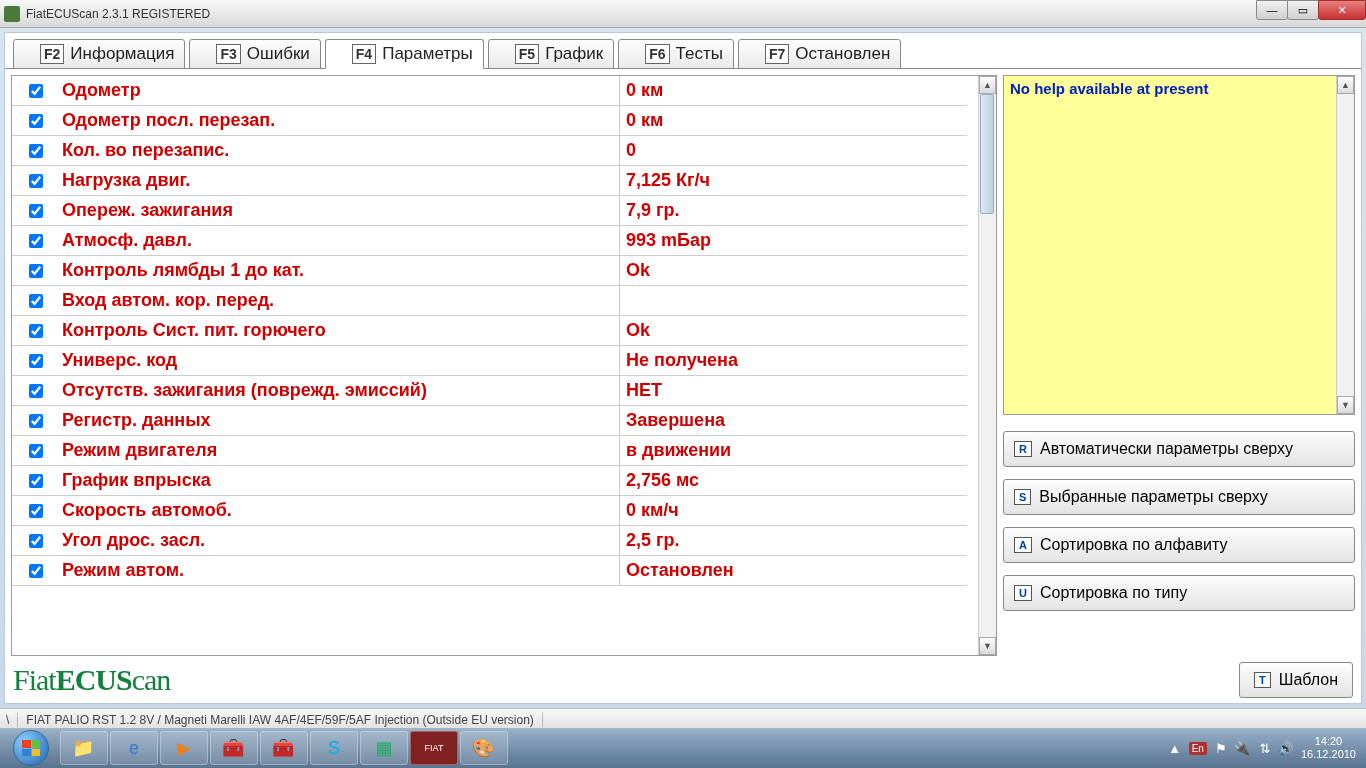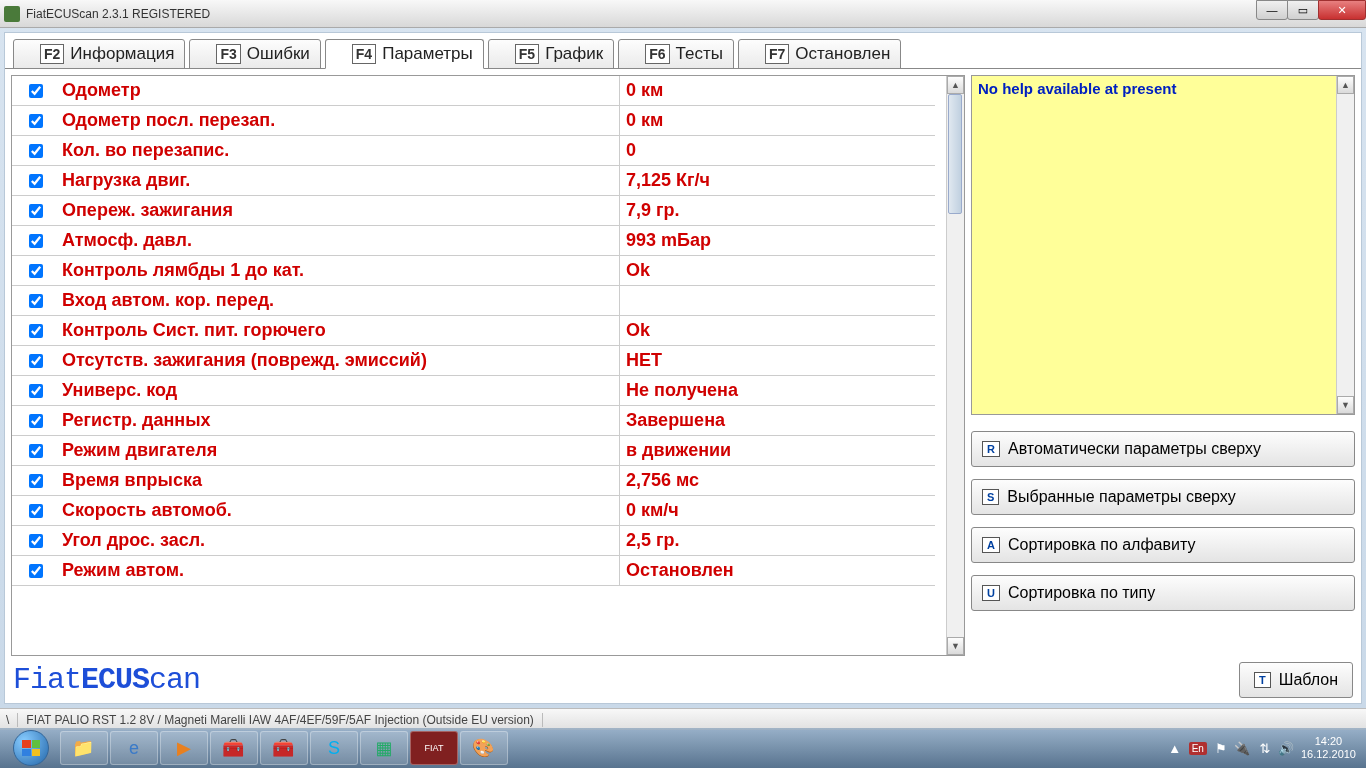--- a/index.html
+++ b/index.html
@@ -171,21 +171,21 @@
   width: 14px;
   height: 120px;
   background: linear-gradient(to right, #e0e8f0, #c0d0e0);
   border: 1px solid #99aacc;
   border-radius: 2px;
 }
 .scroll-arrow.down { position: absolute; bottom: 0; width: 100%; }
 
 
 .right-panel {
-  width: 384px;
+  width: 352px;
   display: flex;
   flex-direction: column;
   gap: 8px;
 }
 .help-box {
   border: 1px solid #999;
   background: #ffff99;
   height: 340px;
   padding: 4px 6px;
   color: #0020c0;
@@ -232,23 +232,23 @@
   bottom: 0;
   left: 0;
   right: 0;
   height: 46px;
   display: flex;
   align-items: center;
   padding: 0 8px;
   justify-content: space-between;
 }
 .logo {
-  font-family: Liberation Mono, monospace;
+  font-family: Liberation Serif, serif;
   font-size: 30px;
-  color: #1d4ed8;
+  color: #15803d;
   font-weight: 500;
   letter-spacing: -1px;
 }
 .logo b { font-weight: bold; }
 .template-btn {
   border: 1px solid #888;
   background: linear-gradient(to bottom, #fdfdfd, #e4e4e4);
   padding: 8px 14px;
   display: flex;
   align-items: center;
@@ -448,49 +448,49 @@
             <div class="param-check">
               <input type="checkbox" checked="" style="">
             </div>
             <div class="param-name">Контроль Сист. пит. горючего</div>
             <div class="param-value">Ok</div>
           </div>
           <div class="param-row">
             <div class="param-check">
               <input type="checkbox" checked="" style="">
             </div>
+            <div class="param-name">Универс. код</div>
+            <div class="param-value">Не получена</div>
+          </div>
+          <div class="param-row">
+            <div class="param-check">
+              <input type="checkbox" checked="" style="">
+            </div>
             <div class="param-name">Отсутств. зажигания (поврежд. эмиссий)</div>
             <div class="param-value">НЕТ</div>
           </div>
           <div class="param-row">
             <div class="param-check">
               <input type="checkbox" checked="" style="">
             </div>
-            <div class="param-name">Универс. код</div>
-            <div class="param-value">Не получена</div>
-          </div>
-          <div class="param-row">
-            <div class="param-check">
-              <input type="checkbox" checked="" style="">
-            </div>
             <div class="param-name">Регистр. данных</div>
             <div class="param-value">Завершена</div>
           </div>
           <div class="param-row">
             <div class="param-check">
               <input type="checkbox" checked="" style="">
             </div>
             <div class="param-name">Режим двигателя</div>
             <div class="param-value">в движении</div>
           </div>
           <div class="param-row">
             <div class="param-check">
               <input type="checkbox" checked="" style="">
             </div>
-            <div class="param-name">Время впрыска</div>
+            <div class="param-name">График впрыска</div>
             <div class="param-value">2,756 мс</div>
           </div>
           <div class="param-row">
             <div class="param-check">
               <input type="checkbox" checked="" style="">
             </div>
             <div class="param-name">Скорость автомоб.</div>
             <div class="param-value">0 км/ч</div>
           </div>
           <div class="param-row">

